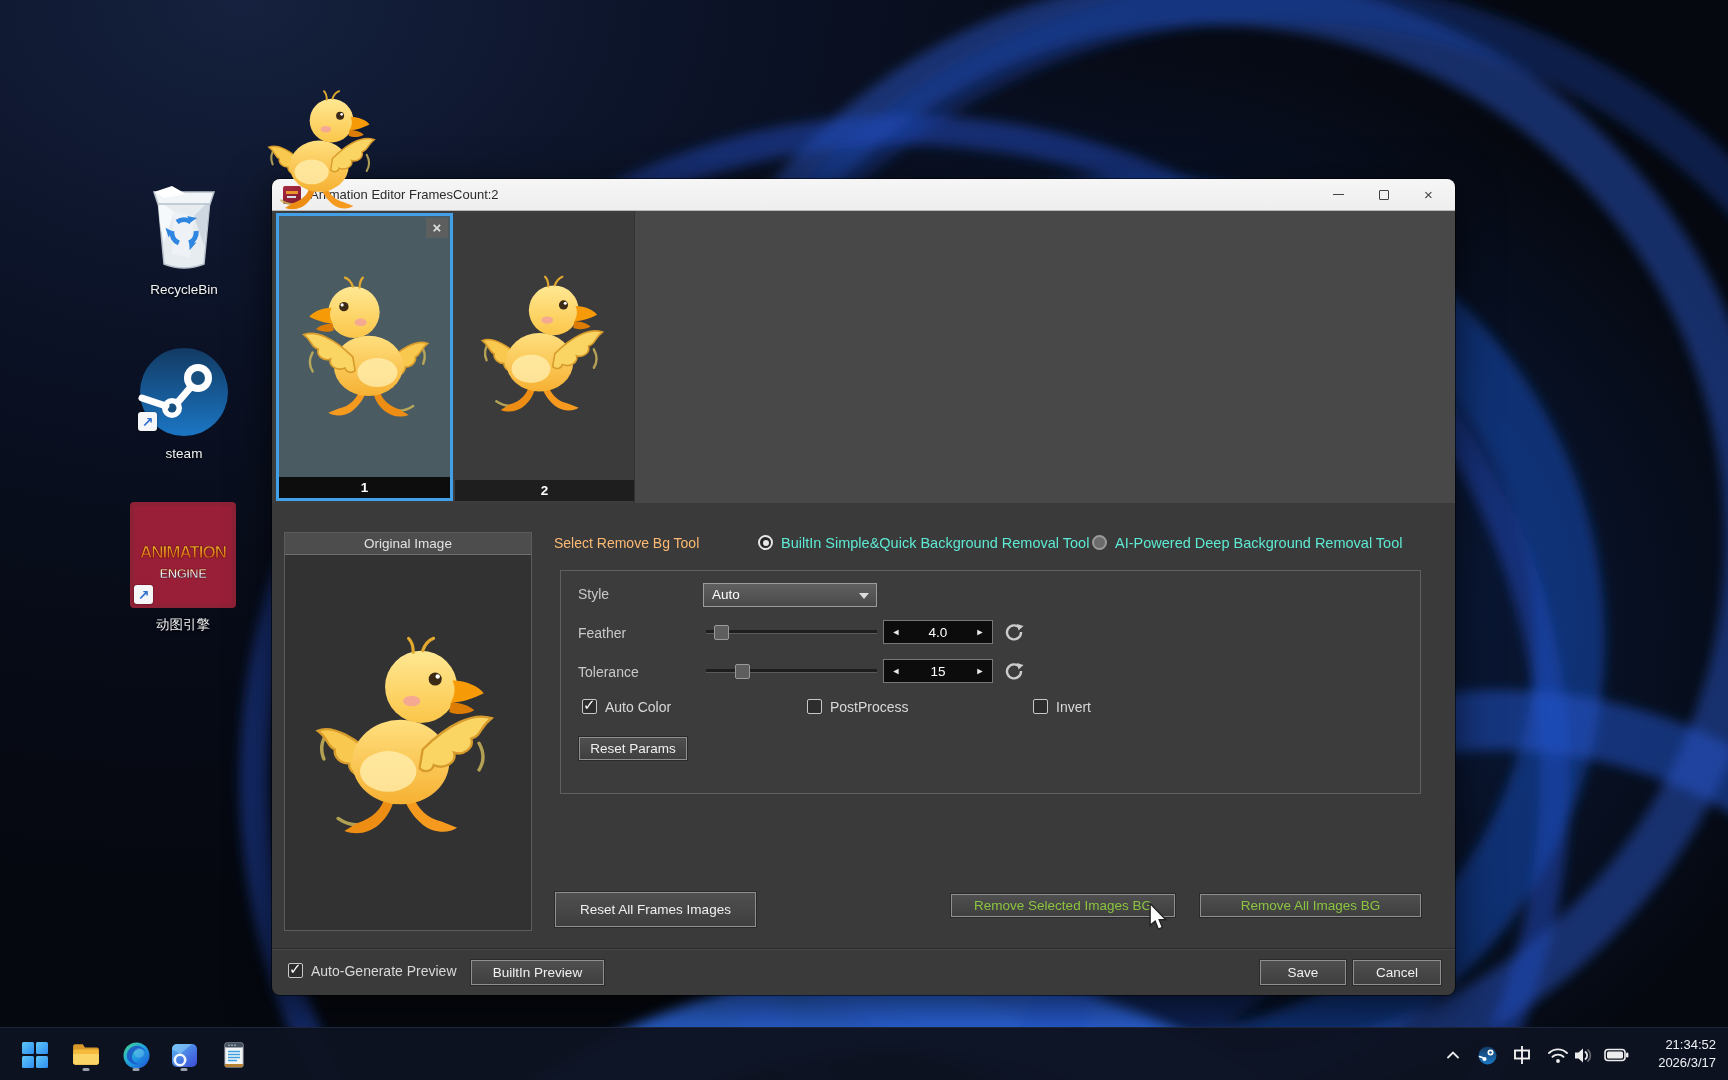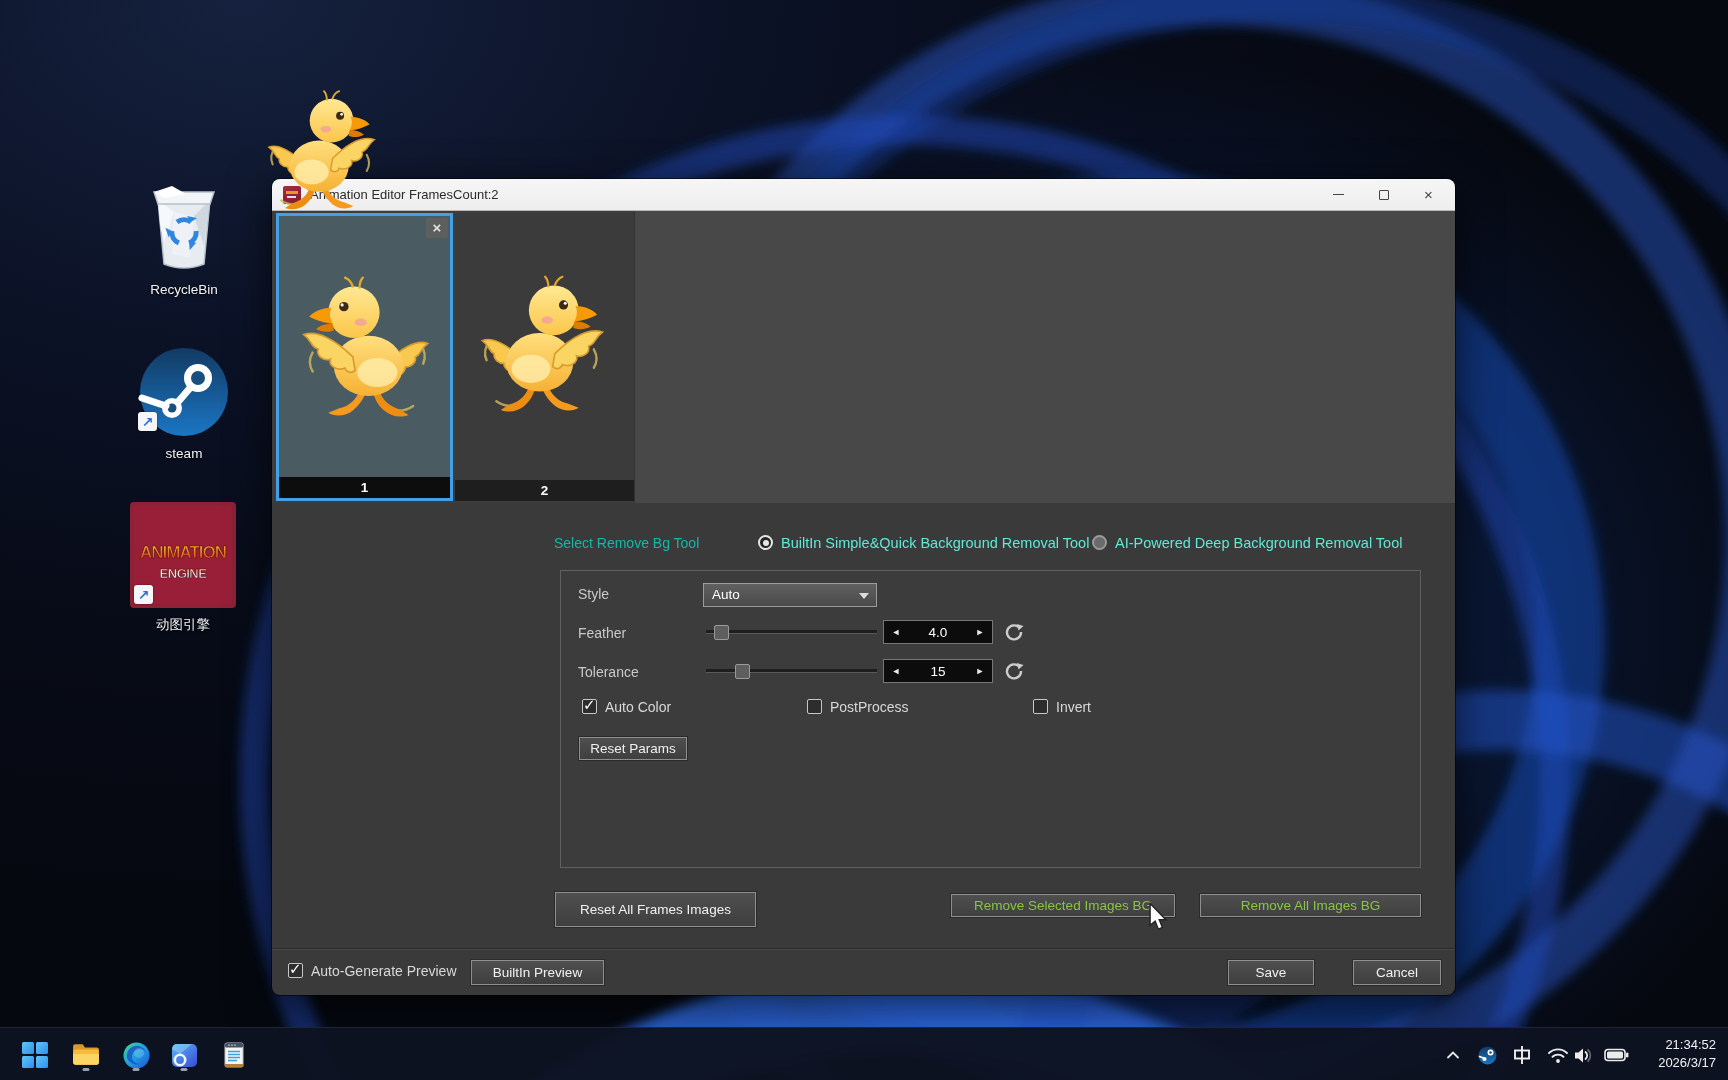--- a/index.html
+++ b/index.html
@@ -75,31 +75,31 @@
   #orig-panel {
     position:absolute; left:12px; top:353px; width:248px; height:399px;
     border:1px solid #5c5c5c; background:#323232;
   }
   #orig-header {
     height:22px; background:#4d4d4d; border-bottom:1px solid #6e6e6e;
     color:#e2e2e2; font-size:13.5px; text-align:center; line-height:21px;
   }
 
   
-  .lbl { color:#14b8a6; font-size:14px; }
+  .lbl { color:#fdba74; font-size:14px; }
   #tool-label { position:absolute; left:282px; top:356px; }
   .radio { position:absolute; width:15px; height:15px; border-radius:50%; }
   .radio.on  { border:2px solid #e6e6e6; background:#262626; }
   .radio.on::after { content:""; position:absolute; left:2.5px; top:2.5px; width:6px; height:6px; border-radius:50%; background:#e6e6e6; }
   .radio.off { border:2px solid #9a9a9a; background:#6b6b6b; }
   .radio-label { position:absolute; color:#5eead4; font-size:14.5px; white-space:nowrap; }
 
   
   #panel {
-    position:absolute; left:288px; top:391px; width:861px; height:298px;
+    position:absolute; left:288px; top:391px; width:861px; height:224px;
     border:1px solid #606060; background:#3c3c3c;
   }
   .prow-label { position:absolute; color:#c9c9c9; font-size:14px; }
   #style-dd {
     position:absolute; left:142px; top:12px; width:174px; height:24px;
     background:linear-gradient(#606060,#4a4a4a); border:1px solid #9b9b9b;
     color:#fff; font-size:13.5px; line-height:22px; padding-left:8px; cursor:pointer;
   }
   #style-dd .dd-arrow {
     position:absolute; right:7px; top:9px; width:0; height:0;
@@ -329,20 +329,28 @@
       <div class="frame" id="frame-2">
         <div class="duck-wrap" style="left:24px;top:60px;width:130px;height:144px;">
           <svg width="130" height="144" viewBox="0 0 120 132">
               <use href="#duck"></use>
             </svg>
         </div>
         <div class="numbar">2</div>
       </div>
     </div>
 
+    <div id="orig-panel">
+      <div id="orig-header">Original Image</div>
+      <div class="duck-wrap" style="left:28px;top:100px;width:188px;height:208px;">
+        <svg width="188" height="208" viewBox="0 0 120 132">
+            <use href="#duck"></use>
+          </svg>
+      </div>
+    </div>
 
     <span class="lbl" id="tool-label">Select Remove Bg Tool</span>
     <span class="radio on" style="left:486px;top:356px;"></span>
     <span class="radio-label" style="left:509px;top:356px;">BuiltIn Simple&amp;Quick Background Removal Tool</span>
     <span class="radio off" style="left:820px;top:356px;"></span>
     <span class="radio-label" style="left:843px;top:356px;">AI-Powered Deep Background Removal Tool</span>
 
     <div id="panel">
       <span class="prow-label" style="left:17px;top:15px;">Style</span>
       <div id="style-dd">
@@ -391,21 +399,21 @@
     <div class="btn" style="left:283px;top:673px;width:201px;height:35px;margin-top:40px;">Reset All Frames Images</div>
     <div class="btn green" style="left:679px;top:715px;width:224px;height:23px;">Remove Selected Images BG</div>
     <div class="btn green" style="left:928px;top:715px;width:221px;height:23px;">Remove All Images BG</div>
 
     <div id="footer-sep"></div>
     <span class="checkbox" style="left:16px;top:784px;">
       <span class="check">✓</span>
     </span>
     <span class="cb-label" style="left:39px;top:784px;">Auto-Generate Preview</span>
     <div class="btn" style="left:199px;top:781px;width:133px;height:25px;">BuiltIn Preview</div>
-    <div class="btn" style="left:956px;top:781px;width:86px;height:25px;">Save</div>
+    <div class="btn" style="left:988px;top:781px;width:86px;height:25px;">Save</div>
     <div class="btn" style="left:1081px;top:781px;width:88px;height:25px;">Cancel</div>
   </div>
 
   <div class="duck-wrap" style="left:266px;top:88px;width:114px;height:126px;z-index:50;">
     <svg width="114" height="126" viewBox="0 0 120 132">
         <use href="#duck"></use>
       </svg>
   </div>
 
   <div id="taskbar">

